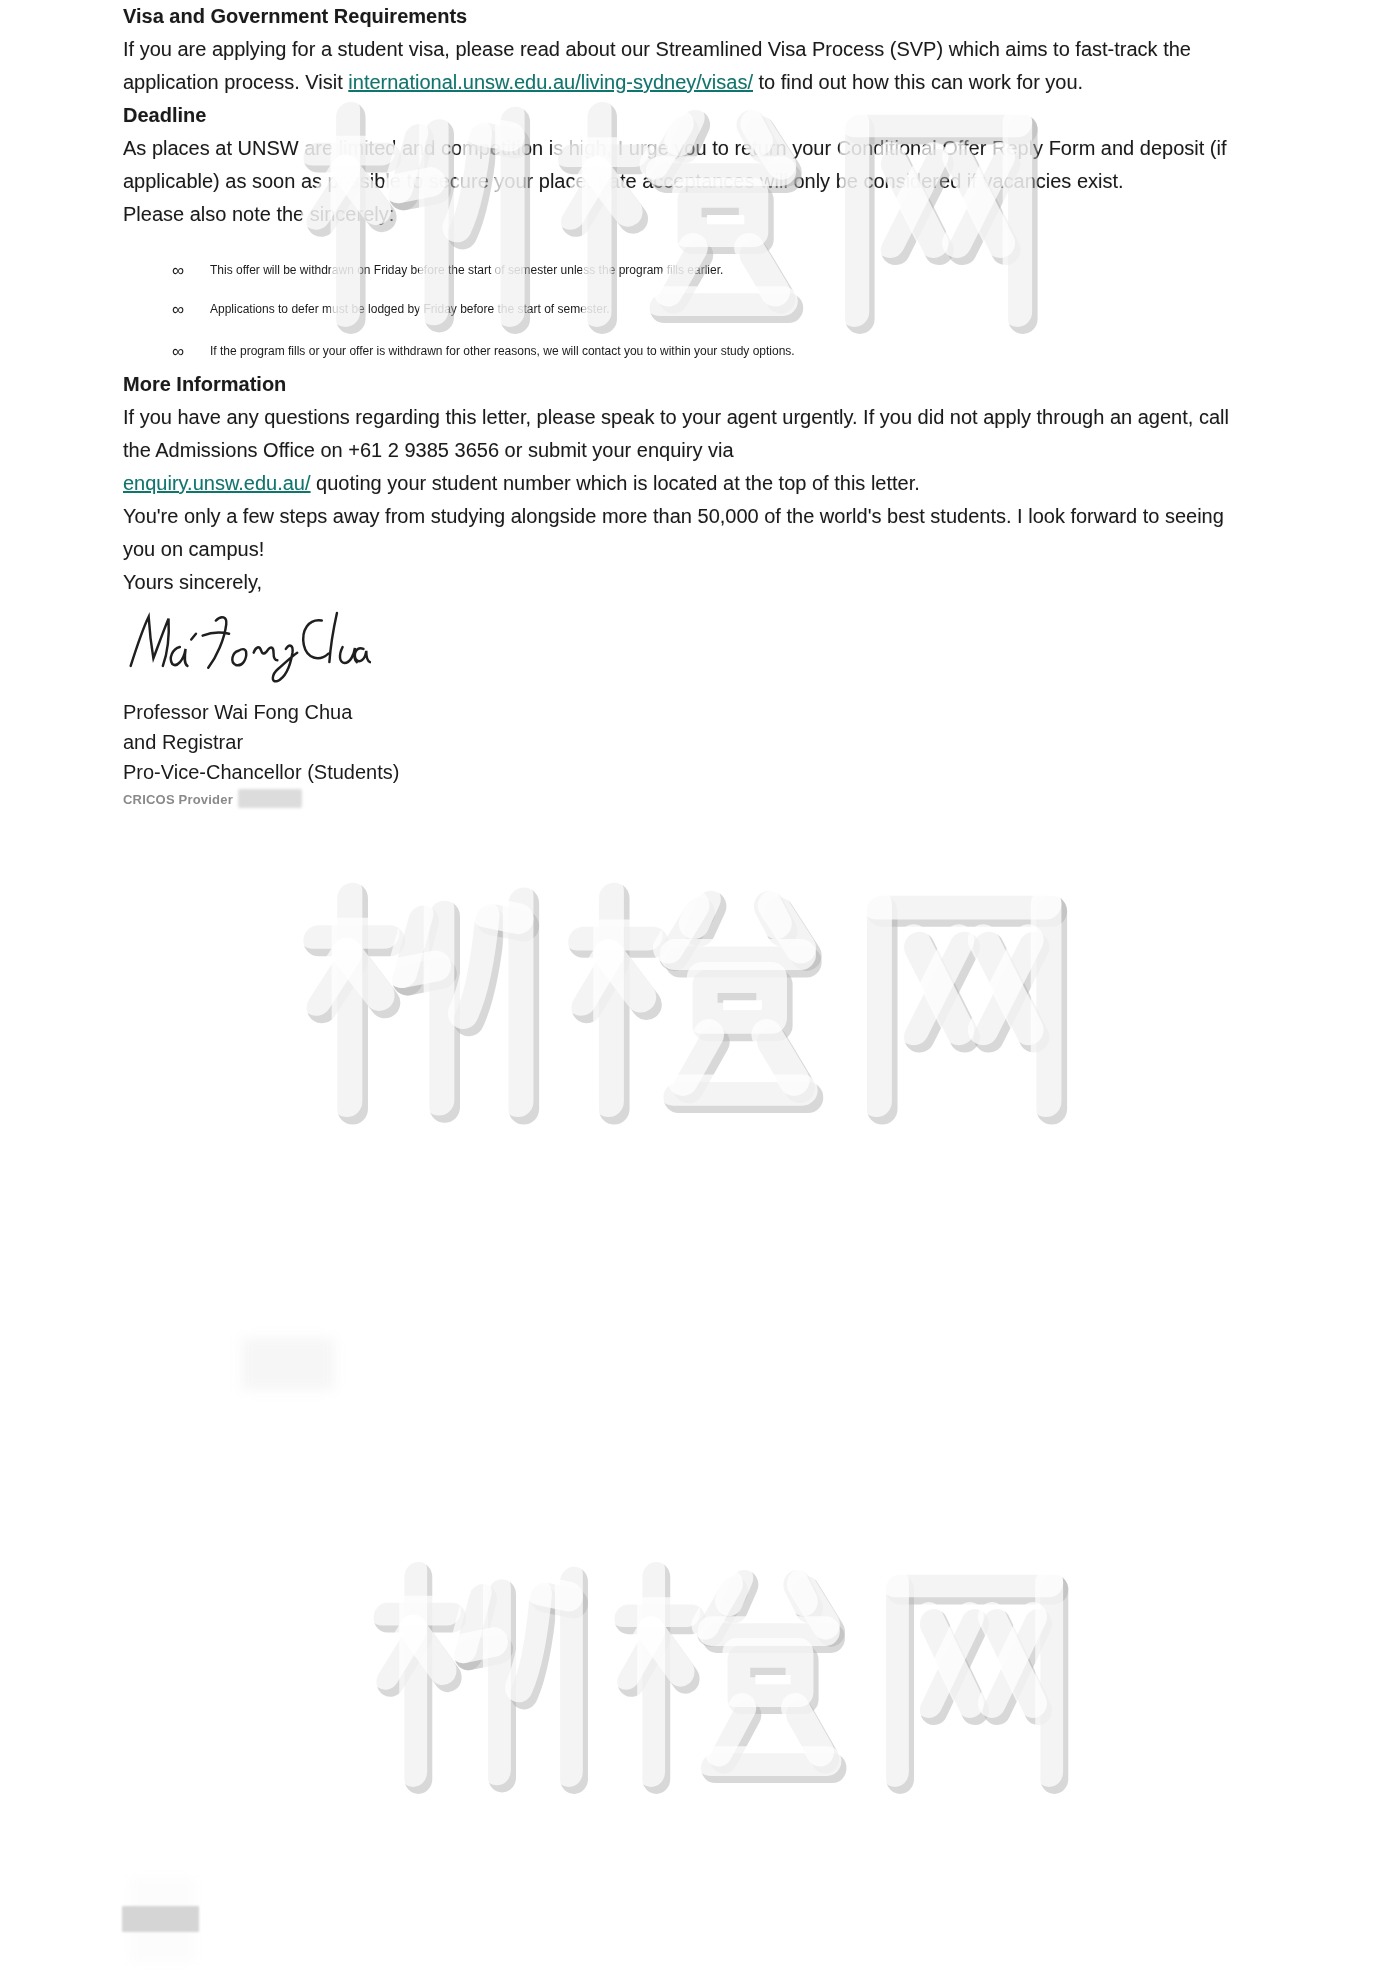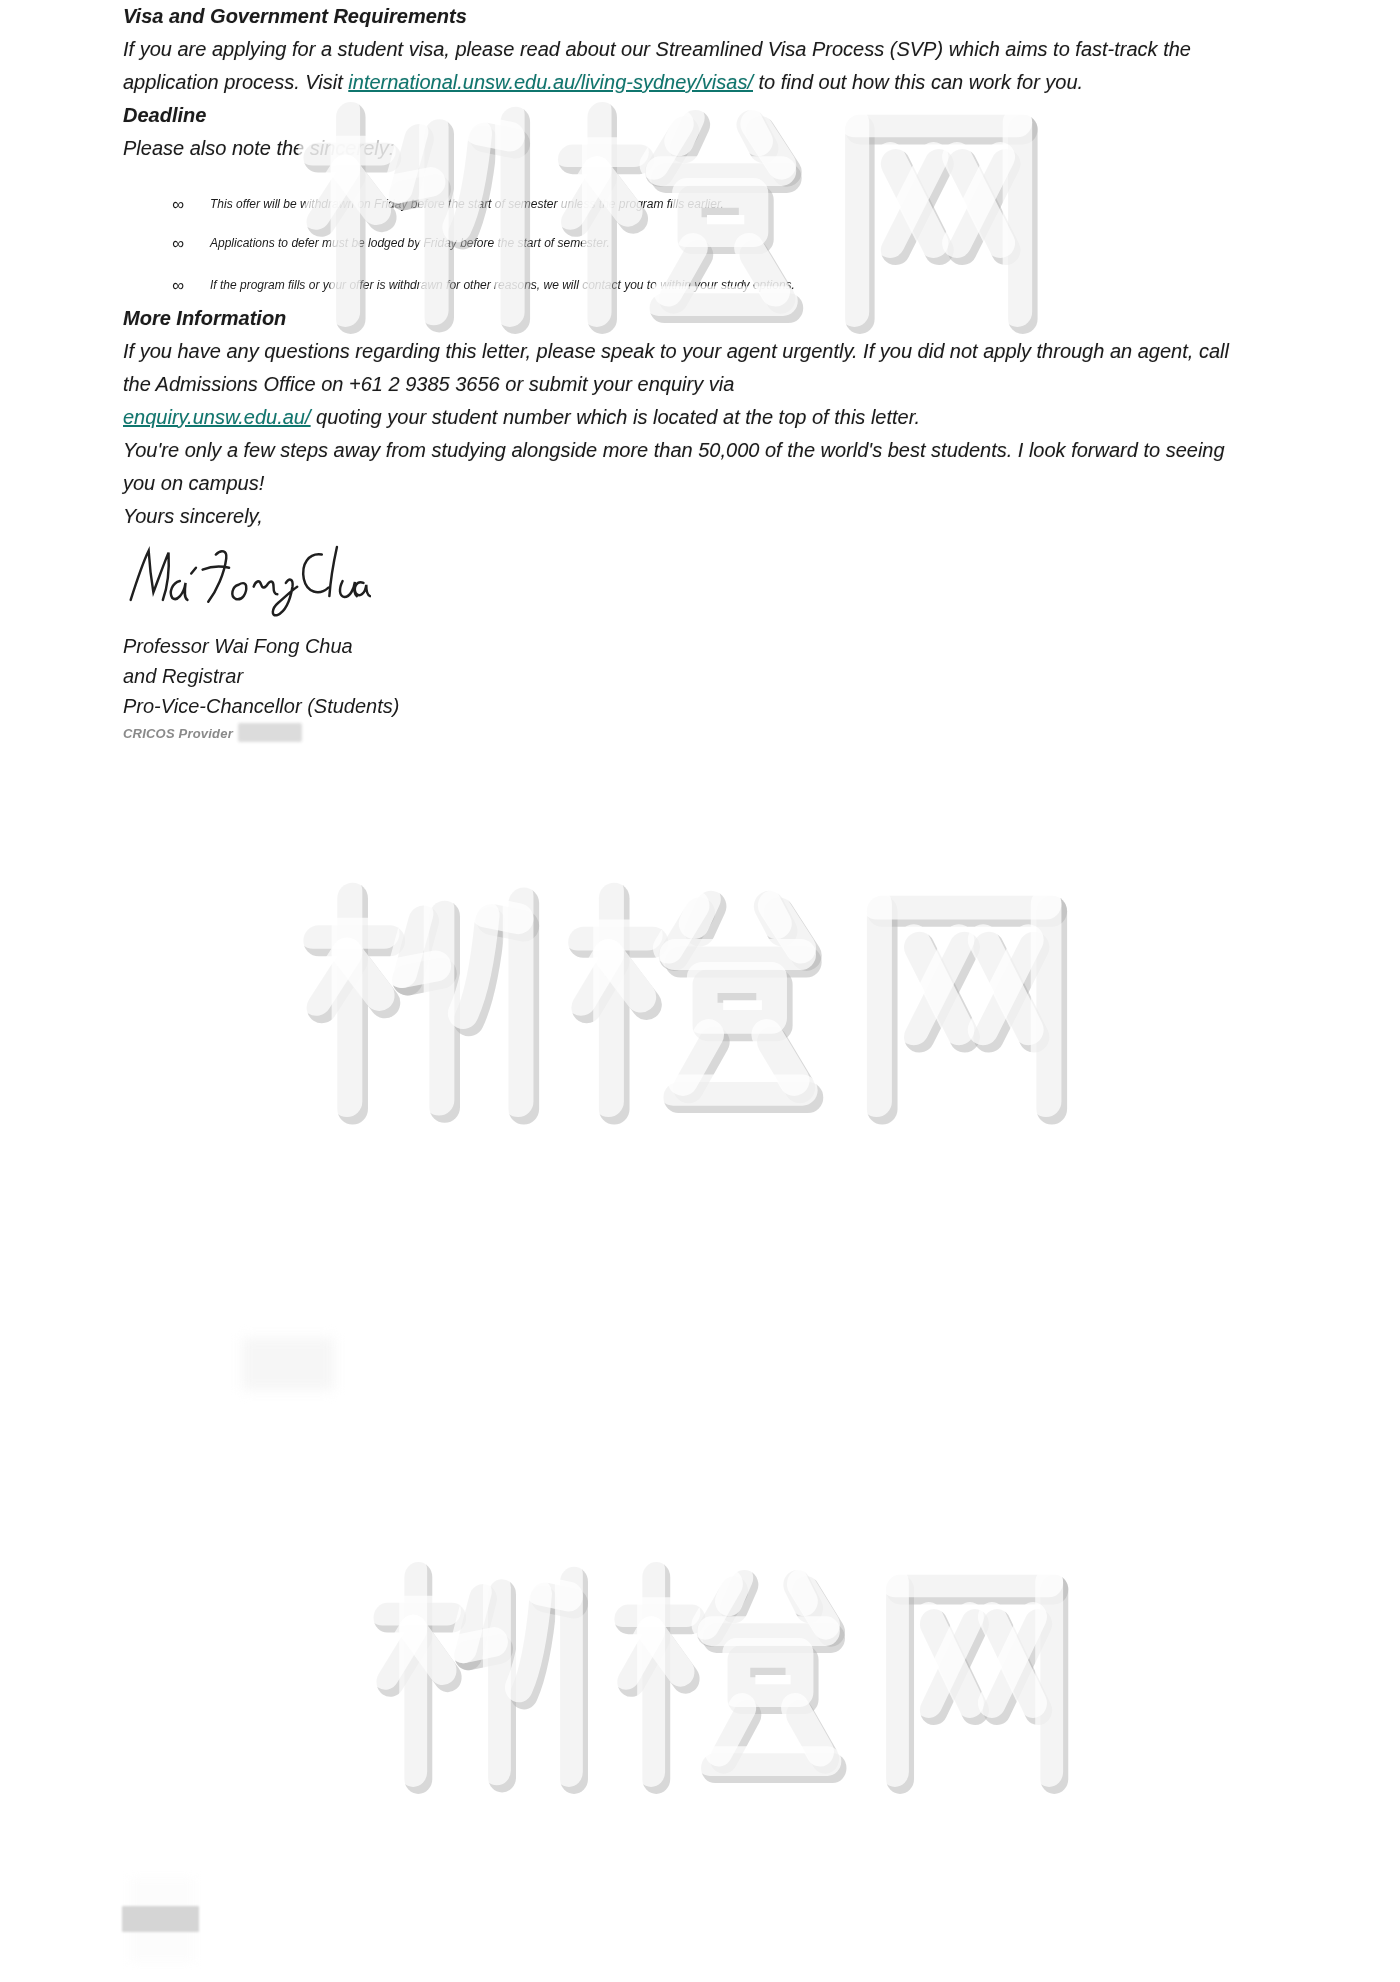--- a/index.html
+++ b/index.html
@@ -7,21 +7,20 @@
     position:relative;
     width:1400px;height:1982px;
     background:#ffffff;
     overflow:hidden;
     font-family:"Liberation Sans", sans-serif;
     color:#1b1b1b;
   }
   .doc{
     position:absolute;left:123px;top:0;width:1130px;z-index:1;
     filter:blur(0.3px);
-    font-style:italic;
   }
   .doc p, .doc .head{
     margin:0;font-size:20px;line-height:33px;color:#1b1b1b;
     text-shadow:0 0 1px rgba(70,70,70,0.25);
   }
   .head{font-weight:bold;}
   .h-visa{margin-top:160px;}
   .p-visa1{margin-top:17px;}
   .p-visa2{margin-top:7px;}
   .h-deadline{margin-top:10px;}
@@ -121,20 +120,21 @@
 
   <div class="doc">
 
     <div class="head h-visa">Visa and Government Requirements</div>
 
     <p class="p-visa1"><span>If you are applying for a student visa, please read about our Streamlined Visa Process (SVP) which aims to fast-track the application process. Visit </span><a class="doc-link">international.unsw.edu.au/living-sydney/visas/</a><span> to find out how this can work for you.</span></p>
 
 
     <div class="head h-deadline">Deadline</div>
 
+    <p class="p-dead1">As places at UNSW are limited and competition is high, I urge you to return your Conditional Offer Reply Form and deposit (if applicable) as soon as possible to secure your place. Late acceptances will only be considered if vacancies exist.</p>
 
     <p class="p-dead2">Please also note the sincerely:</p>
 
     <div class="bullets">
       <div class="bullet-row">
         <span class="bm">∞</span>
         <span class="bullet-text">This offer will be withdrawn on Friday before the start of semester unless the program fills earlier.</span>
       </div>
       <div class="bullet-row">
         <span class="bm">∞</span>

